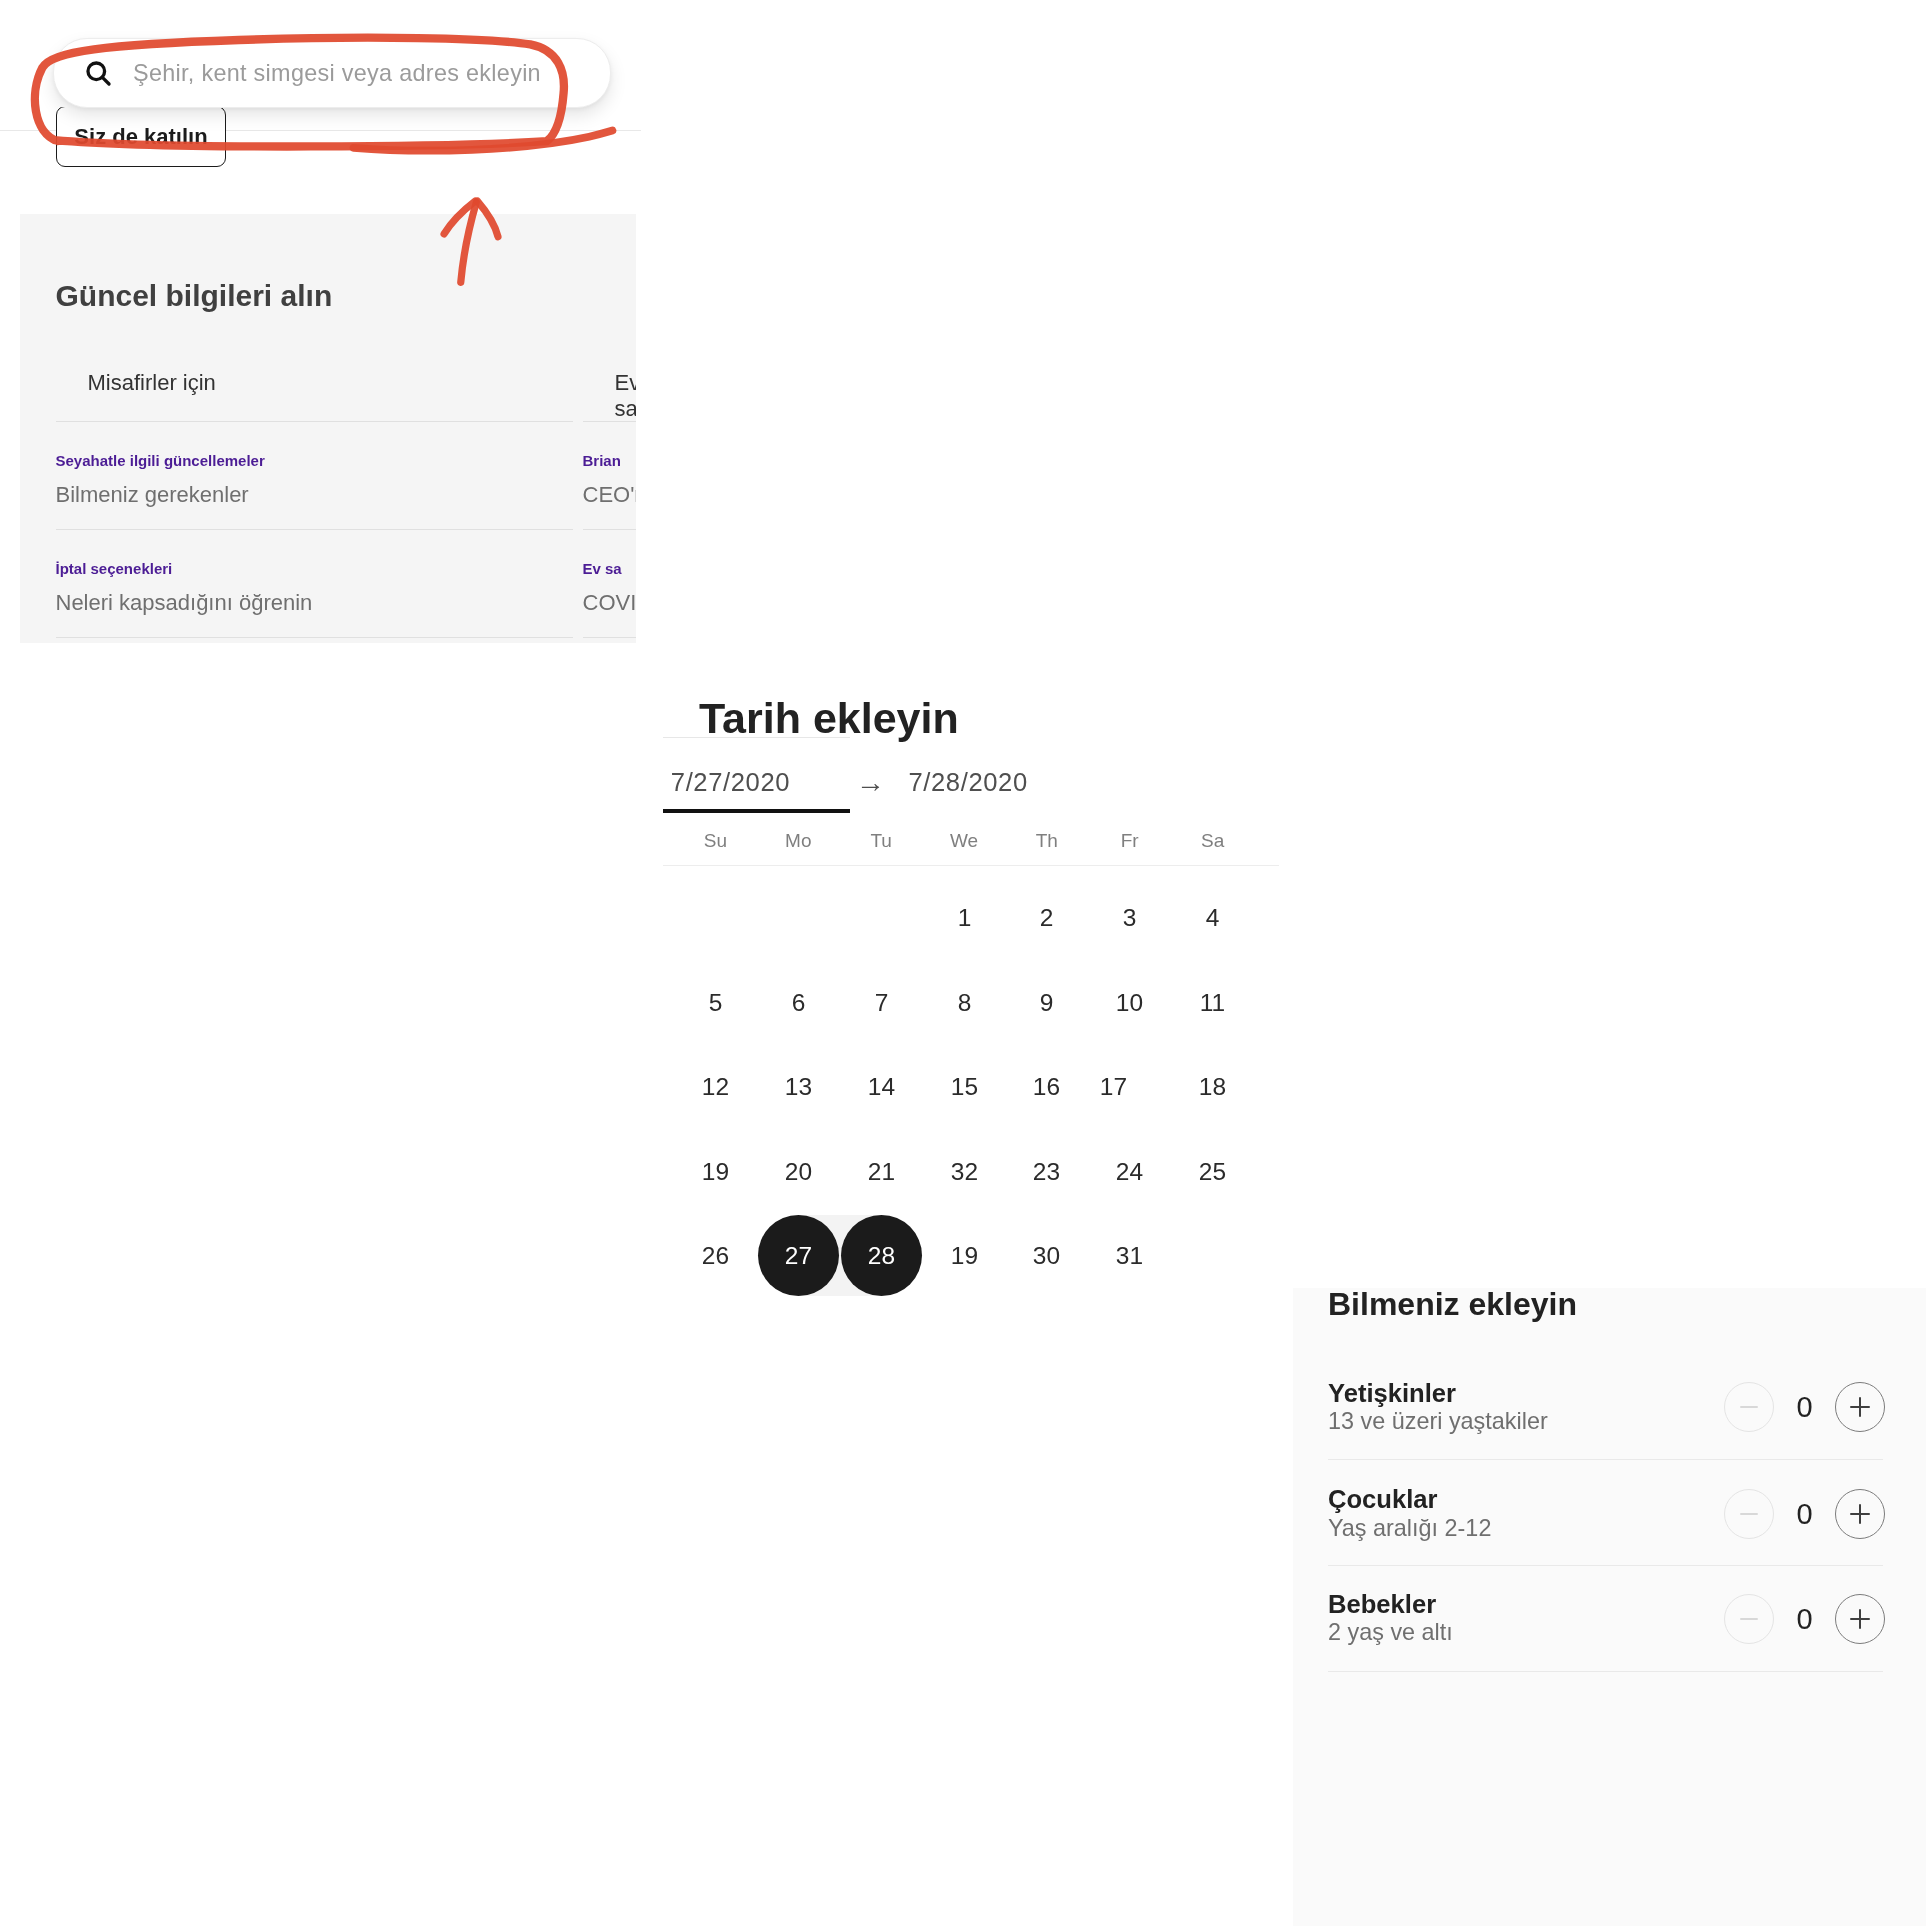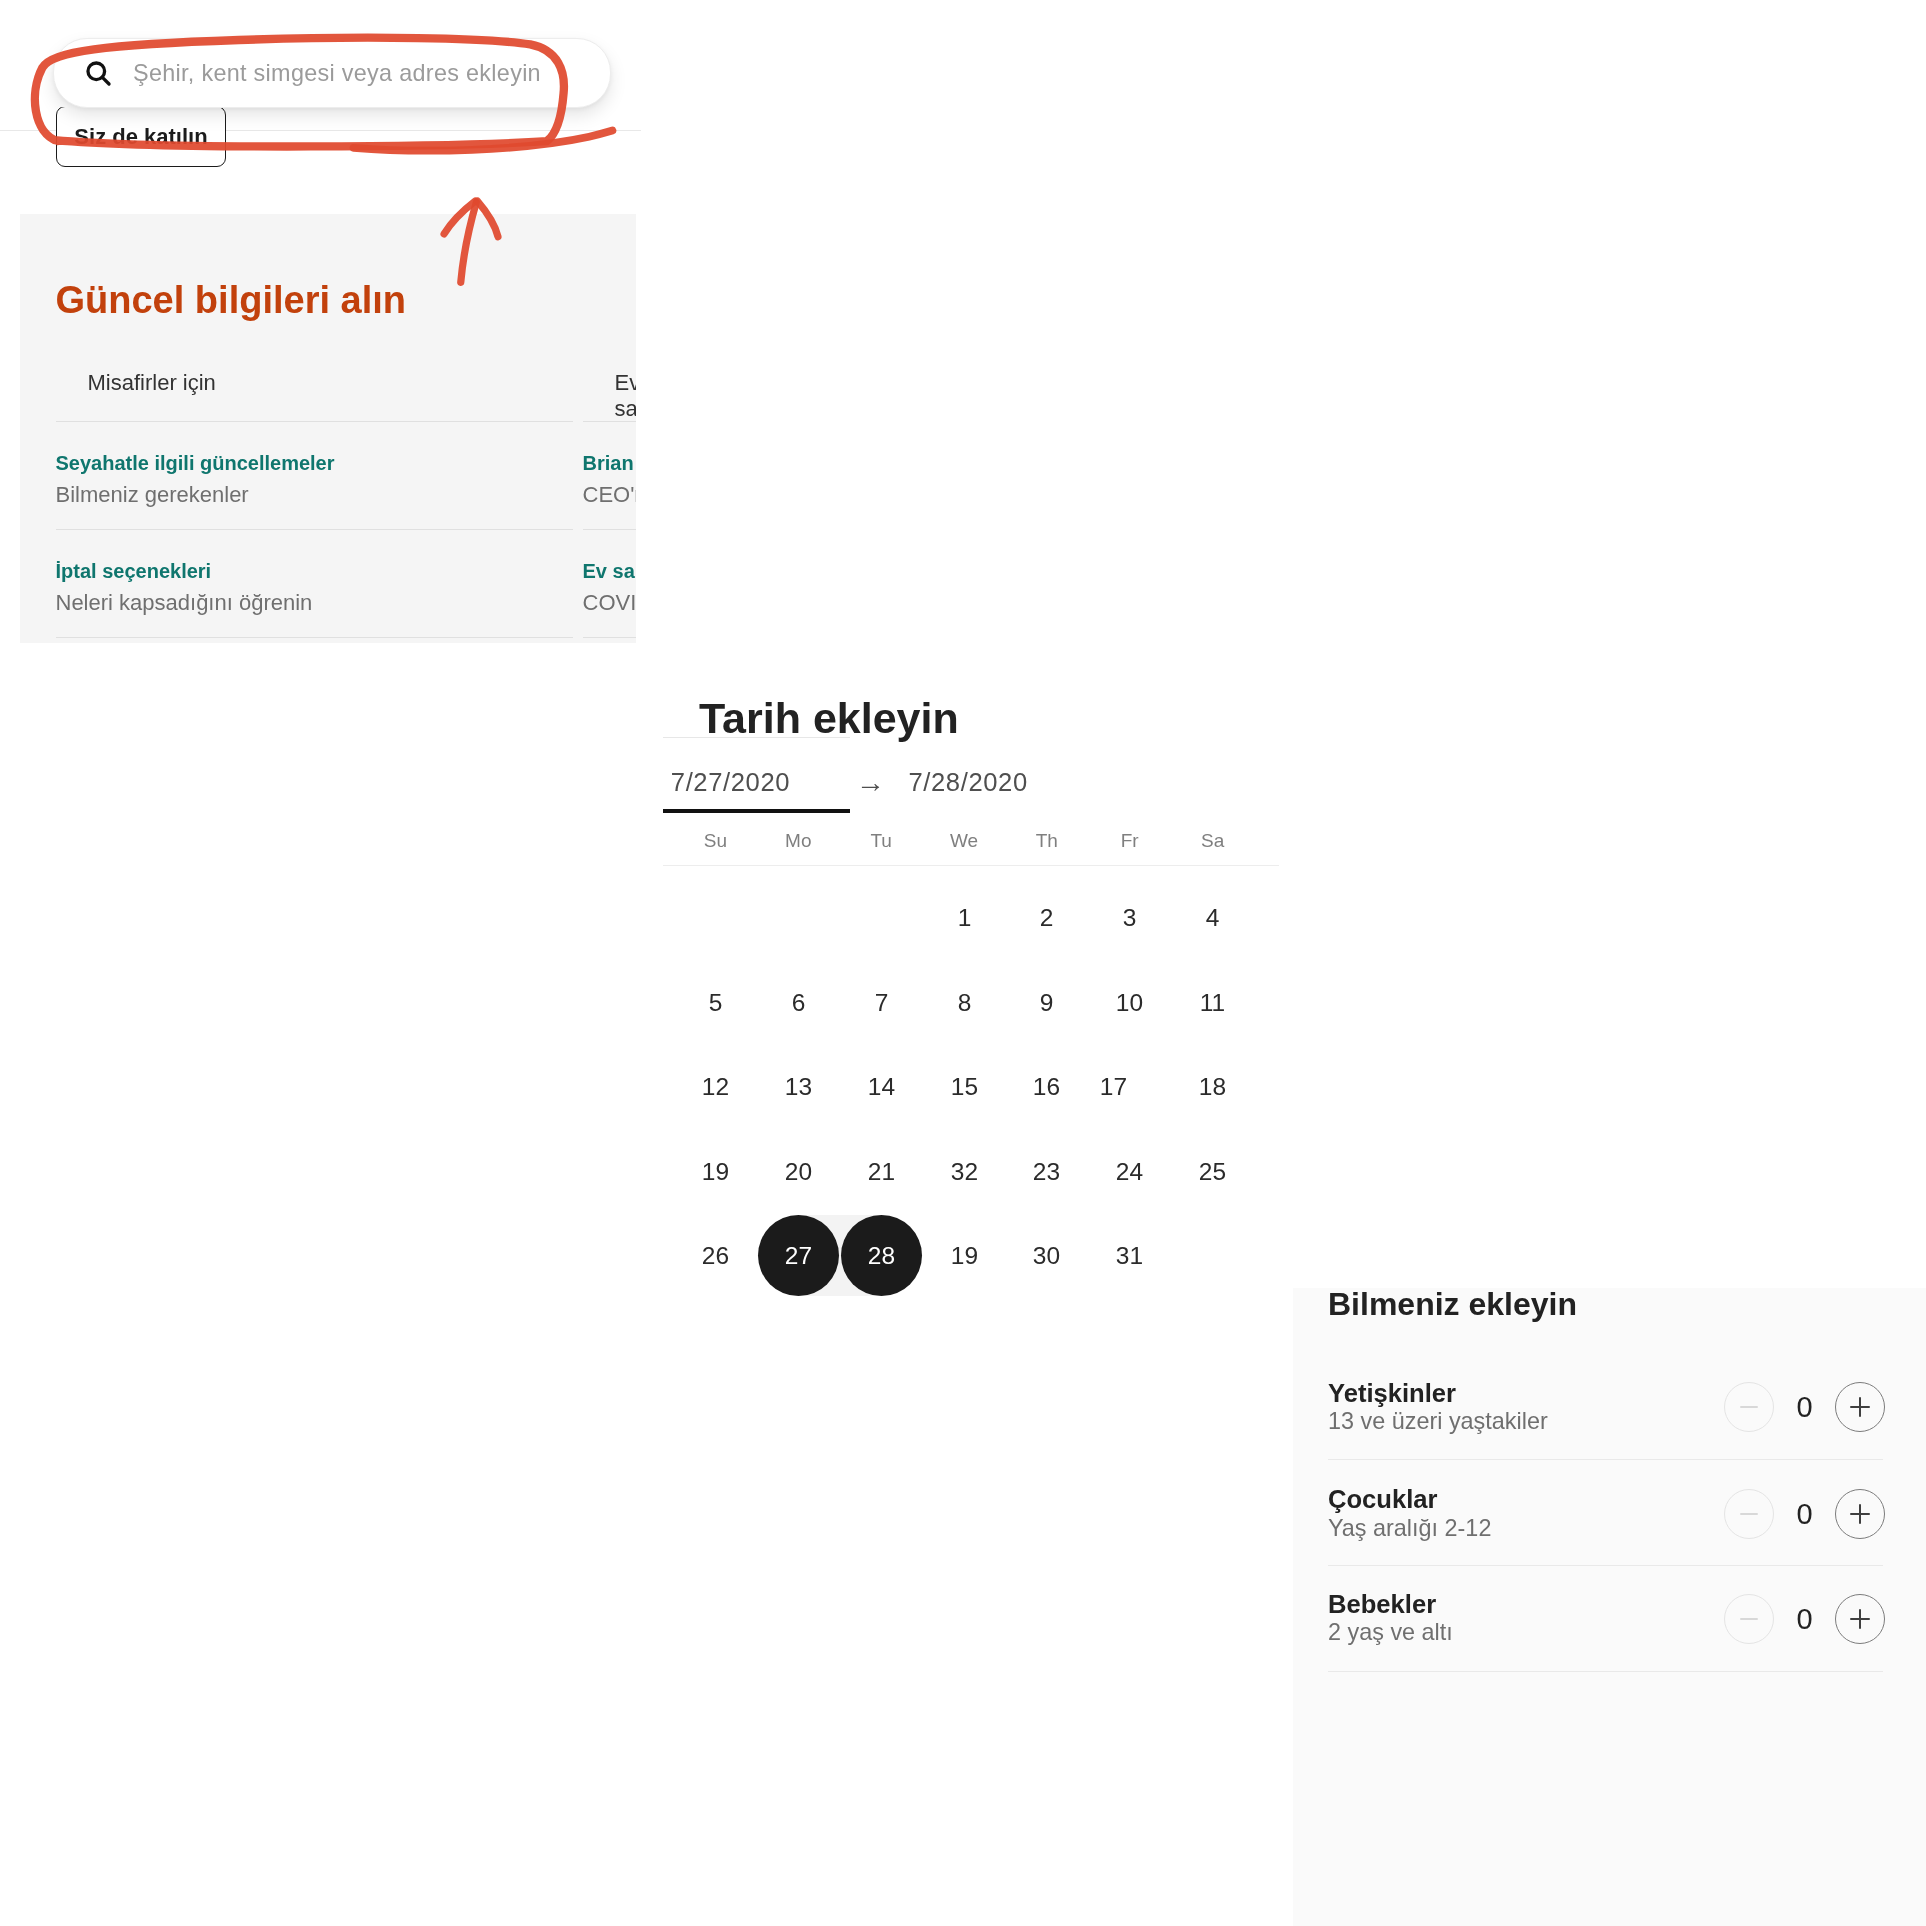--- a/index.html
+++ b/index.html
@@ -18,24 +18,24 @@
             border-radius:9px;box-sizing:border-box;display:flex;align-items:center;justify-content:center;
             font-size:22px;font-weight:700;color:#1c1c1c;}
   .join-btn-topcover{left:54px;top:103px;width:173px;height:4.4px;background:#fff;}
 
   
   .annot-svg{left:0;top:0;width:667px;height:389px;pointer-events:none;}
   .annot-svg path{fill:none;stroke:var(--annot);stroke-linecap:round;stroke-linejoin:round;opacity:.93;}
 
   
   .updates{left:19.5px;top:214px;width:616px;height:429px;background:var(--section-bg);overflow:hidden;}
-  .updates h2{position:absolute;left:36px;top:294px;margin:0;font-size:38px;font-weight:700;color:#c2410c;}
+  .updates h2{position:absolute;left:36px;top:294px;margin:0;font-size:30px;font-weight:700;color:#404040;}
   
   .u-col-head{font-size:22px;font-weight:400;color:#333;margin-left:32px;}
-  .u-item-title{font-size:20px;font-weight:700;color:#0f766e;white-space:nowrap;}
+  .u-item-title{font-size:15px;font-weight:700;color:#4c1d95;white-space:nowrap;}
   .u-item-sub{font-size:22px;font-weight:400;color:#6f6f6f;white-space:nowrap;}
   .u-div{position:absolute;height:1.1px;background:#e0e0e0;}
   .u-left{left:36px;width:517px;}
   .u-right{left:563px;width:53px;overflow:hidden;}
 
   
   .dp-title{left:699px;top:694px;font-size:43px;font-weight:700;color:#222;}
   .dp-topline{left:663px;top:737px;width:187px;height:0.6px;background:#e7e7e7;}
   .dp-dates{left:663px;top:766px;width:500px;height:33px;display:flex;align-items:center;}
   .dp-date{font-size:25.6px;color:#4f4f4f;letter-spacing:0.6px;}

